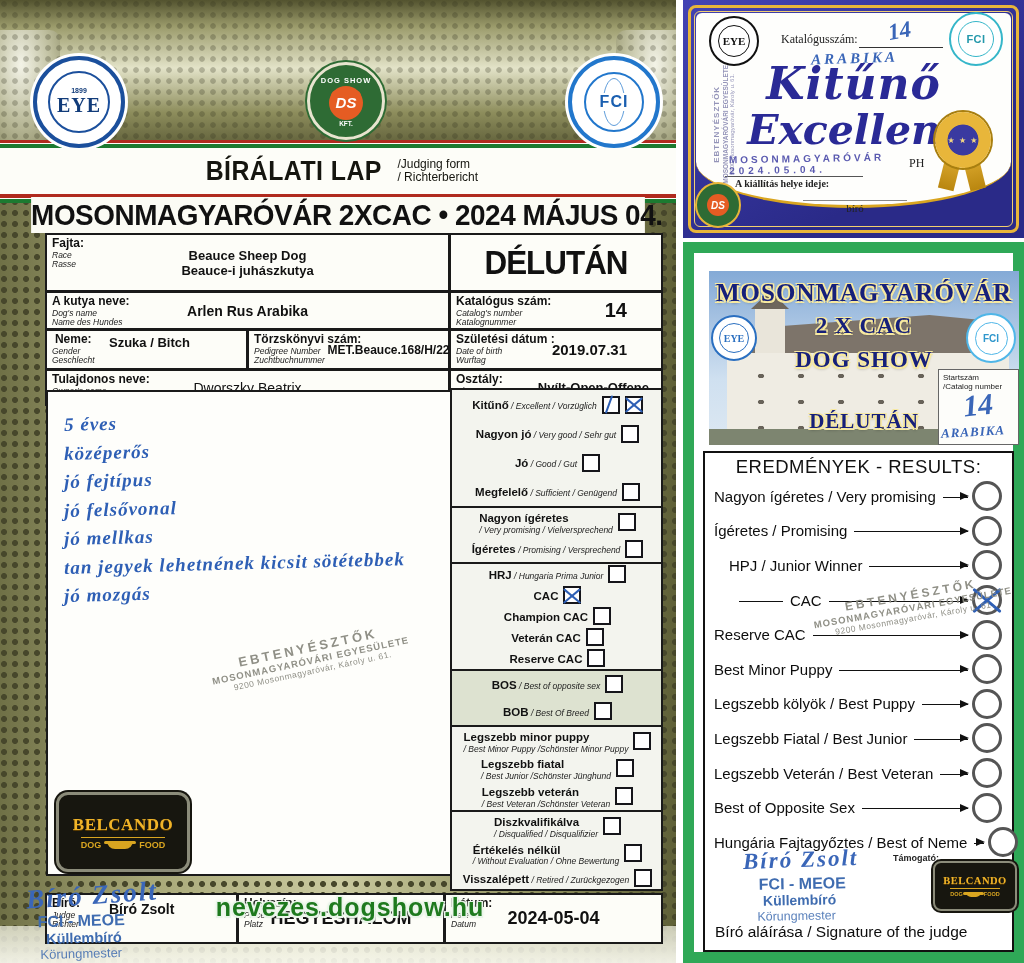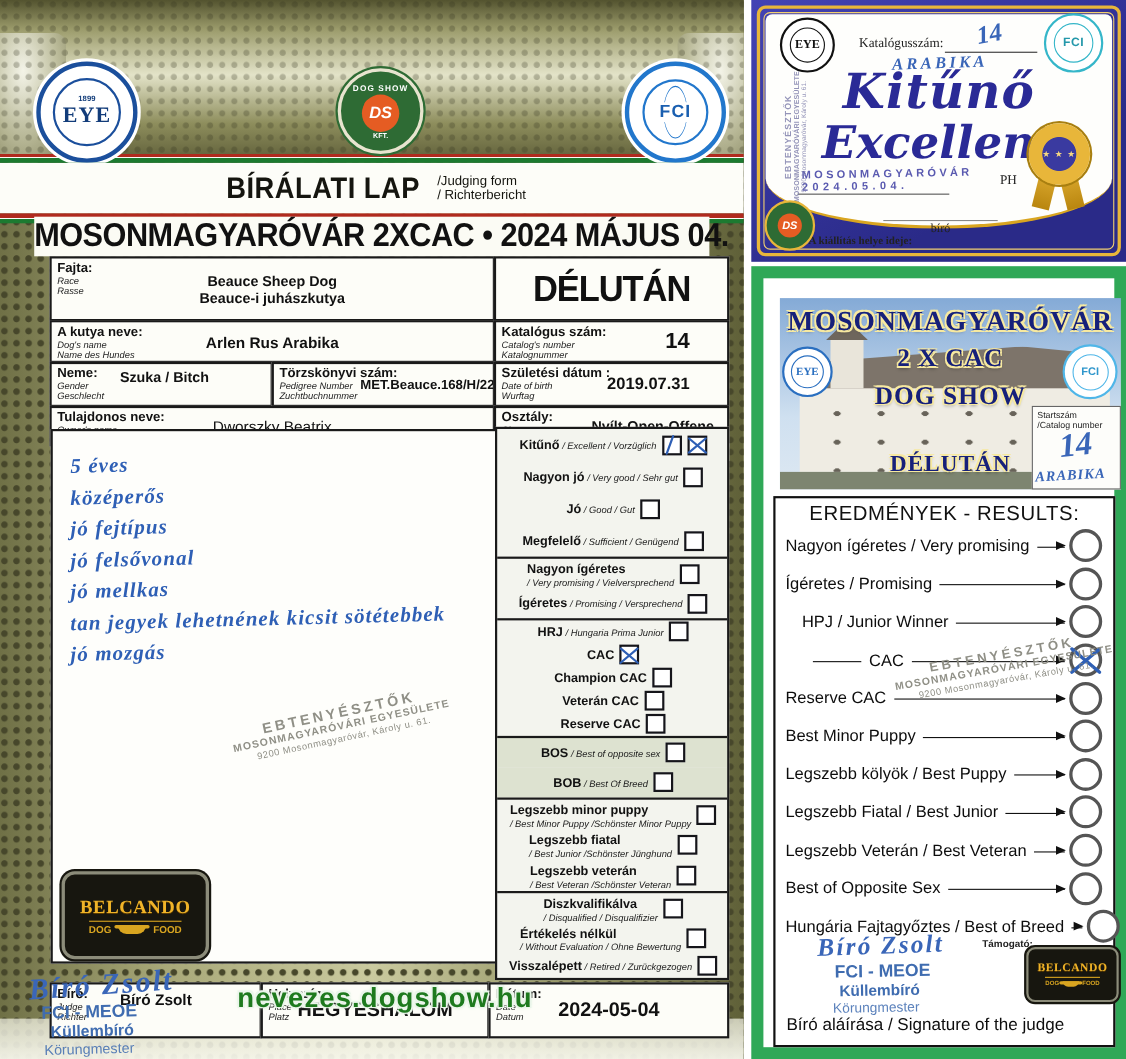--- a/index.html
+++ b/index.html
@@ -49,21 +49,21 @@
   .band-sub{font-size:12px;line-height:1.1;color:#15150f;}
   .event-title{position:absolute;left:8px;top:197px;width:660px;text-align:center;background:#fbfbf4;
     font-size:30px;font-weight:bold;letter-spacing:-.5px;transform:scaleX(.93);white-space:nowrap;
     padding:1px 0;z-index:2;}
   
   #info-table{position:absolute;left:46px;top:234px;width:617px;display:grid;
     grid-template-columns:202px 202px 213px;grid-template-rows:58px 38px 40px 36px;z-index:2;}
   .cell{position:relative;border:2px solid #1a1a1a;background:#fdfdf8;margin:-1px 0 0 -1px;}
   .span2{grid-column:span 2;}
   .lab{position:absolute;left:5px;top:2px;z-index:1;}
-  .l1{display:block;font-weight:bold;font-size:12px;line-height:1.15;white-space:nowrap;}
+  .l1{display:block;font-weight:bold;font-size:12px;line-height:1.15;white-space:nowrap;text-align:center;}
   .l2{display:block;font-size:8.5px;font-style:italic;line-height:1.12;color:#222;white-space:nowrap;}
   .val{display:flex;flex-direction:column;align-items:center;justify-content:center;height:100%;
     font-weight:bold;font-size:14px;text-align:center;}
   .val-13{font-size:13px;}
   .val-num{font-size:20px;}
   .val-right{align-items:flex-end;padding-right:34px;box-sizing:border-box;}
   .c-delutan .val{font-size:33px;letter-spacing:-1px;transform:scaleX(.95);}
   .c-gender .gval{position:absolute;left:62px;top:4px;font-weight:bold;font-size:13px;white-space:nowrap;}
   .c-pedigree .val{font-size:12px;padding-left:80px;box-sizing:border-box;}
   
@@ -152,21 +152,21 @@
   .cert-name{position:absolute;left:128px;top:50px;font-size:15px;letter-spacing:3px;z-index:4;transform:rotate(-2deg);}
   .cert-title{position:absolute;left:0;width:341px;text-align:center;z-index:3;
     font-family:"DejaVu Serif","Liberation Serif",serif;font-style:italic;font-weight:bold;color:#2a2a96;}
   #cert-title-hu{top:58px;font-size:44px;letter-spacing:1px;}
   #cert-title-en{top:106px;font-size:41px;}
   .cert-stamp{position:absolute;left:46px;top:153px;color:#4949a8;z-index:4;transform:rotate(-1deg);opacity:.9;}
   .cert-stamp .p1{font-size:10px;font-weight:bold;letter-spacing:3px;}
   .cert-stamp .p2{font-size:10px;font-weight:bold;letter-spacing:4px;}
   .cert-place-line{position:absolute;left:42px;top:176px;width:138px;border-top:1.2px solid #555;z-index:3;}
   .cert-place-label{position:absolute;left:52px;top:178px;font-family:"Liberation Serif",serif;
-    font-weight:bold;font-size:10px;color:#222;z-index:4;margin-top:36px;}
+    font-weight:bold;font-size:10px;color:#222;z-index:4;}
   .cert-ph{position:absolute;left:226px;top:156px;font-family:"Liberation Serif",serif;font-size:12px;color:#222;z-index:4;}
   .cert-biro-line{position:absolute;left:120px;top:200px;width:104px;border-top:1.2px solid #888;z-index:4;}
   .cert-biro{position:absolute;left:120px;top:202px;width:104px;text-align:center;z-index:4;
     font-family:"Liberation Serif",serif;font-size:11px;color:#222;}
   .rosette{position:absolute;left:252px;top:112px;z-index:5;}
   .ros-rib{position:absolute;top:34px;width:16px;height:44px;background:linear-gradient(#e8b63a,#b9860f);}
   .rr1{left:8px;transform:rotate(14deg);} .rr2{left:30px;transform:rotate(-14deg);}
   .ros-disc{position:absolute;left:0;top:0;width:56px;height:56px;border-radius:50%;
     background:radial-gradient(circle,#3a3aa0 0 38%,#e8b63a 40% 72%,#caa02c 73% 100%);
     box-shadow:0 0 0 2px #a87f10;display:flex;align-items:center;justify-content:center;}
@@ -675,21 +675,21 @@
             <div class="res-circle"></div>
           </div>
           <div class="res-row">
             <span class="res-label">Best of Opposite Sex</span>
             <span class="res-line">
               <span class="res-arrow"></span>
             </span>
             <div class="res-circle"></div>
           </div>
           <div class="res-row">
-            <span class="res-label">Hungária Fajtagyőztes / Best of Breed</span>
+            <span class="res-label">Hungária Fajtagyőztes / Best of Neme</span>
             <span class="res-line">
               <span class="res-arrow"></span>
             </span>
             <div class="res-circle"></div>
           </div>
         </div>
       <div class="club-stamp" id="stamp-card">
         <div class="s1">EBTENYÉSZTŐK</div>
         <div class="s2">MOSONMAGYARÓVÁRI EGYESÜLETE</div>
         <div class="s3">9200 Mosonmagyaróvár, Károly u. 61.</div>

